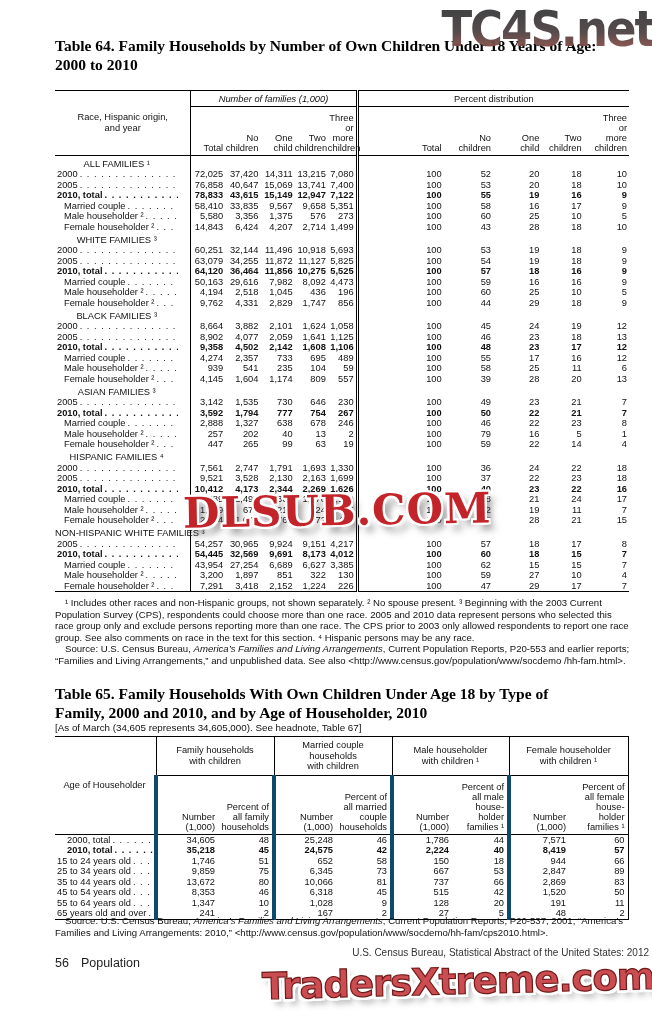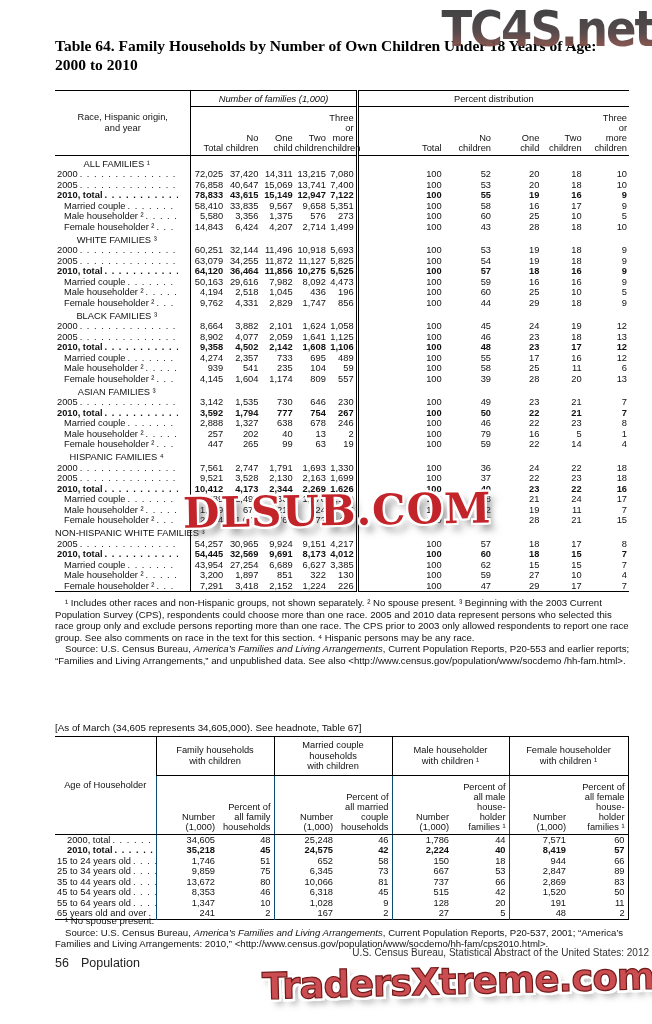--- a/index.html
+++ b/index.html
@@ -40,21 +40,21 @@
   .t65{position:absolute;left:55px;top:736px;width:573px;
        border-top:1.5px solid #000;border-bottom:1.5px solid #000;font-size:9.3px;}
   .t65 th,.t65 td{padding:0;font-weight:normal;}
   .t65 .stubh{vertical-align:middle;text-align:center;border-bottom:1px solid #000;}
   .t65 .gh{border-left:1px solid #000;border-bottom:1px solid #000;text-align:center;
            white-space:pre-line;vertical-align:middle;line-height:10.5px;padding:3px 0;height:26px;}
   .t65 .sh{white-space:pre-line;text-align:right;vertical-align:bottom;border-bottom:1px solid #000;
            padding:2px 3px 2px 0;line-height:10px;height:54px;}
   .t65 tbody td{height:10.5px;line-height:10.5px;text-align:right;padding-right:3px;white-space:nowrap;}
   .t65 td.stub{text-align:left;padding-right:0;overflow:hidden;}
-  .t65 .c1,.t65 .c3,.t65 .c5,.t65 .c7{border-left:1px solid #0c4a6e;}
+  .t65 .c1,.t65 .c3,.t65 .c5,.t65 .c7{border-left:4px solid #0c4a6e;}
   .t65 .re,.t65 .c8{border-right:1px solid #000;}
 
   
   .stubflex{display:flex;align-items:baseline;overflow:hidden;}
   .rl{white-space:nowrap;}
   .dots{flex:1;white-space:nowrap;overflow:hidden;margin-left:2px;}
   .dots::after{content:". . . . . . . . . . . . . . . . . . . . . . . . . . . . . . . . . . . . . . . . . . . .";letter-spacing:1px;}
   .ind .stubflex{padding-left:9px;} .ind2 .stubflex{padding-left:12px;}
   .yr .stubflex{padding-left:2px;}
   tr.bold td{font-weight:bold;}
@@ -830,20 +830,21 @@
           <td class="p5">7</td>
         </tr>
       </tbody>
   </table>
 
   <div class="notes t64-notes">
     <p>¹ Includes other races and non-Hispanic groups, not shown separately. ² No spouse present. ³ Beginning with the 2003 Current Population Survey (CPS), respondents could choose more than one race. 2005 and 2010 data represent persons who selected this race group only and exclude persons reporting more than one race. The CPS prior to 2003 only allowed respondents to report one race group. See also comments on race in the text for this section. ⁴ Hispanic persons may be any race.</p>
     <p><span>Source: U.S. Census Bureau, </span><span class="italic">America’s Families and Living Arrangements</span><span>, Current Population Reports, P20-553 and earlier reports; “Families and Living Arrangements,” and unpublished data. See also &lt;http://www.census.gov/population/www/socdemo /hh-fam.html&gt;.</span></p>
   </div>
 
+  <div class="tbl-title t65-title">Table 65. Family Households With Own Children Under Age 18 by Type of Family, 2000 and 2010, and by Age of Householder, 2010</div>
   <div class="headnote t65-headnote">[As of March (34,605 represents 34,605,000). See headnote, Table 67]</div>
 
   <table class="t65">
     <colgroup>
       <col style="width:101px">
         <col style="width:62px">
         <col style="width:56px">
         <col style="width:62px">
       <col style="width:56px">
         <col style="width:60px">
@@ -1018,21 +1019,20 @@
           <td class="c4">2</td>
           <td class="c5">27</td>
           <td class="c6">5</td>
           <td class="c7">48</td>
           <td class="c8">2</td>
         </tr>
       </tbody>
   </table>
 
   <div class="notes t65-notes">
-    <p>¹ No spouse present.</p>
     <p><span>Source: U.S. Census Bureau, </span><span class="italic">America’s Families and Living Arrangements</span><span>, Current Population Reports, P20-537, 2001; “America’s Families and Living Arrangements: 2010,” &lt;http://www.census.gov/population/www/socdemo/hh-fam/cps2010.html&gt;.</span></p>
   </div>
 
   <div class="footer-left">
     <span class="pgnum">56</span><span>Population</span>
   </div>
   <div class="footer-src">U.S. Census Bureau, Statistical Abstract of the United States: 2012</div>
 
   <div class="wm wm-tc4s">TC4S.net</div>
   <div class="wm wm-dlsub">DLSUB.COM</div>

